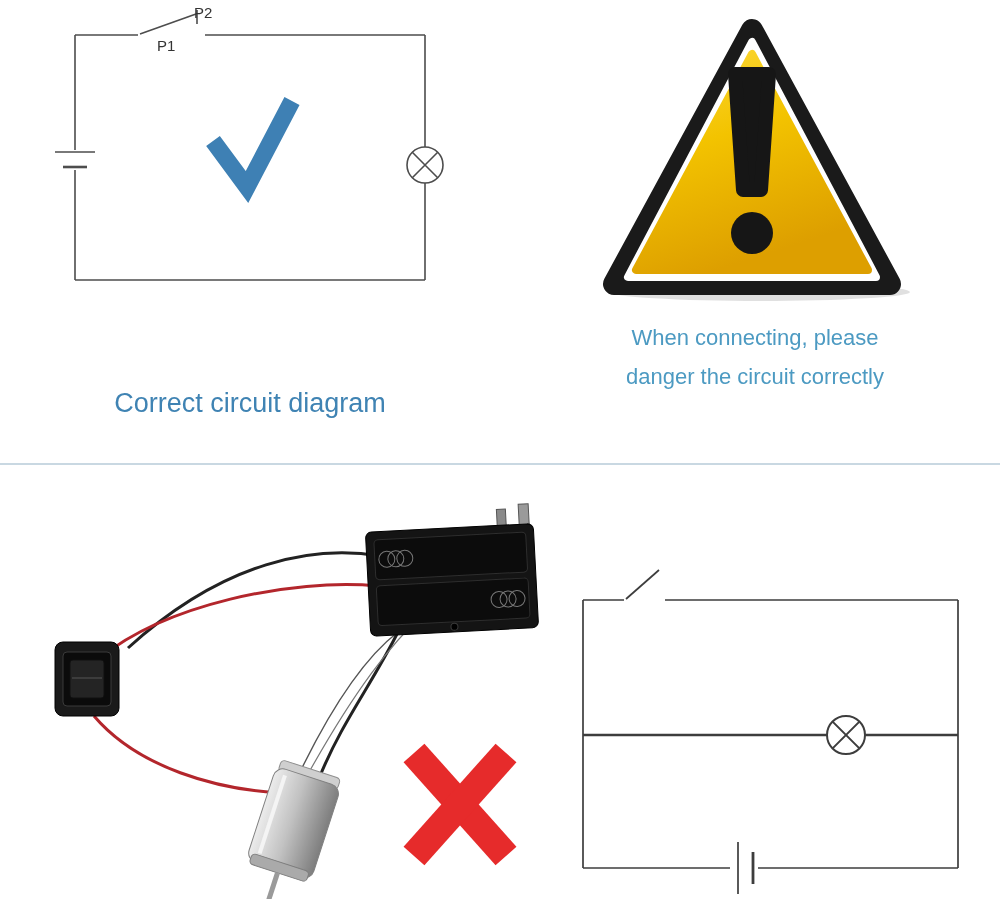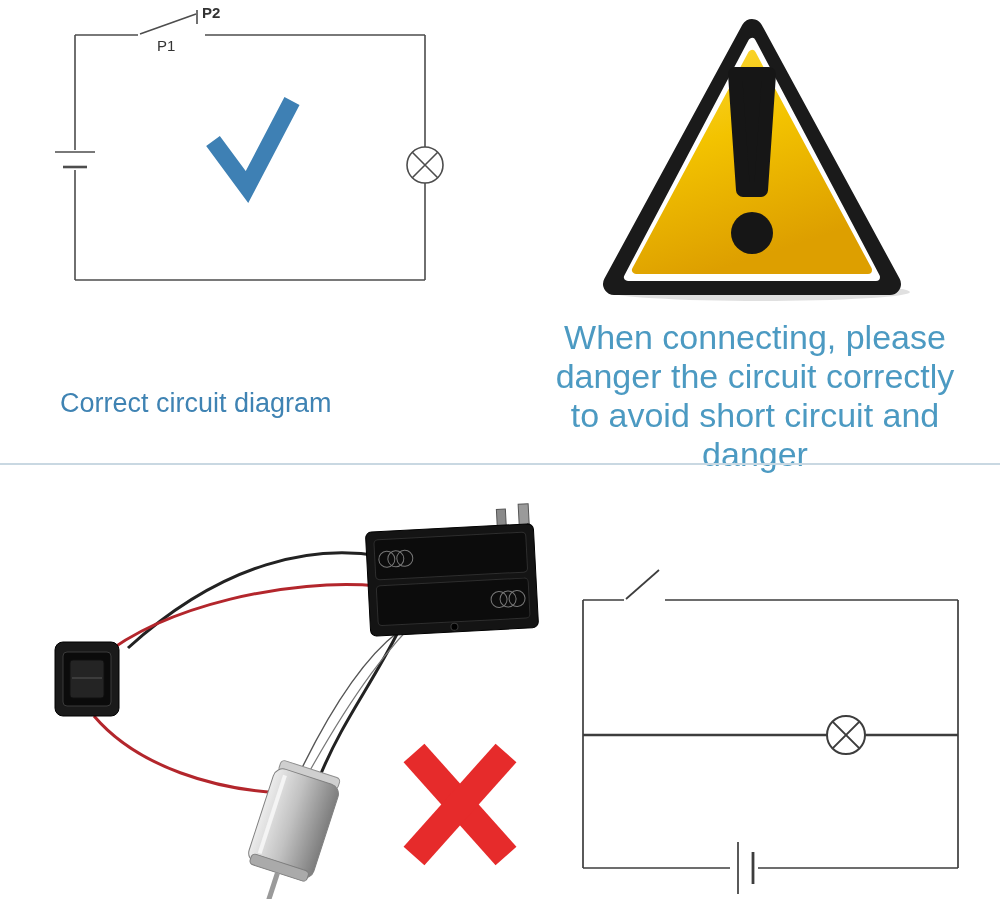--- a/index.html
+++ b/index.html
@@ -7,25 +7,25 @@
     position:relative;
     width:1000px;height:899px;
     background:#ffffff;
     font-family:"Liberation Sans", sans-serif;
     overflow:hidden;
   }
   svg{position:absolute;left:0;top:0;}
   .label{position:absolute;color:#333;font-size:15px;}
   .caption{
     position:absolute;left:60px;top:388px;width:380px;
-    text-align:left;font-size:27px;color:#3f83b3;
+    text-align:center;font-size:27px;color:#3f83b3;
   }
   .warning-text{
     position:absolute;left:530px;top:318px;width:450px;
-    text-align:center;font-size:34px;line-height:39px;color:#4c9ac2;
+    text-align:center;font-size:22px;line-height:39px;color:#4c9ac2;
   }
   .divider{
     position:absolute;left:0;top:463px;width:1000px;height:2px;
     background:#c9d8e2;
   }
 </style>
 </head>
 <body>
 
 <div id="canvas">
@@ -137,25 +137,24 @@
       <path d="M758,868 H958"></path>
 
       <path d="M583,735 H827" stroke-width="2.6"></path>
       <path d="M865,735 H958" stroke-width="2.6"></path>
       <circle cx="846" cy="735" r="19" stroke-width="2"></circle>
       <path d="M832.6,721.6 L859.4,748.4 M859.4,721.6 L832.6,748.4" stroke-width="2"></path>
     </g>
   </svg>
 
   <div class="label" style="left:141px;top:37px;margin-left:16px;">P1</div>
-  <div class="label" style="left:202px;top:4px;font-weight:bold;">P2</div>
+  <div class="label" style="left:194px;top:4px;">P2</div>
 
   <div class="caption">Correct circuit diagram</div>
 
   <div class="warning-text">
     <div>When connecting, please</div>
     <div>danger the circuit correctly</div>
-    <div>to avoid short circuit and danger</div>
   </div>
 
   <div class="divider"></div>
 
 </div>
 
 </body></html>

